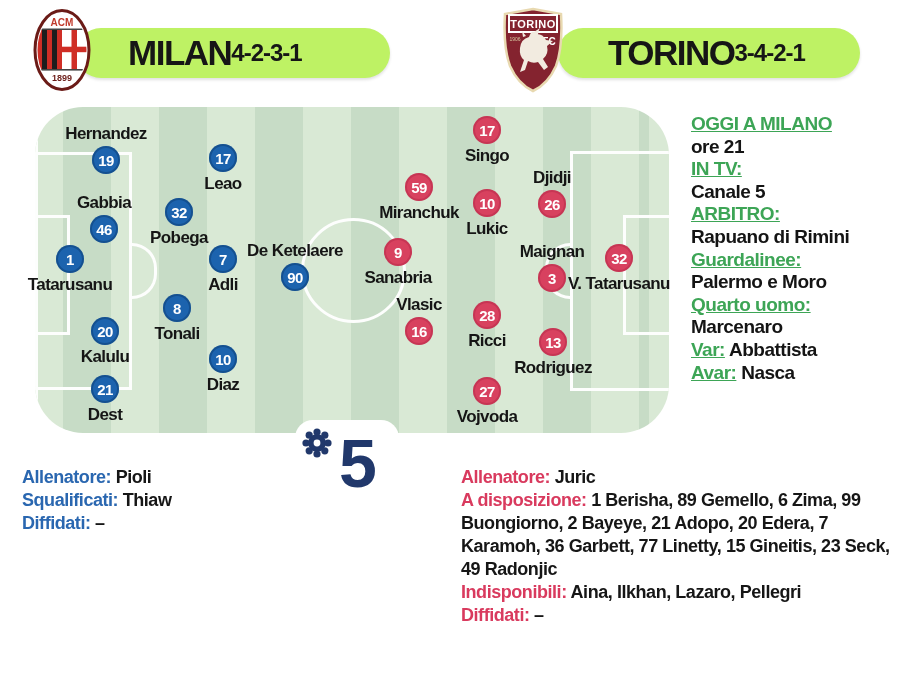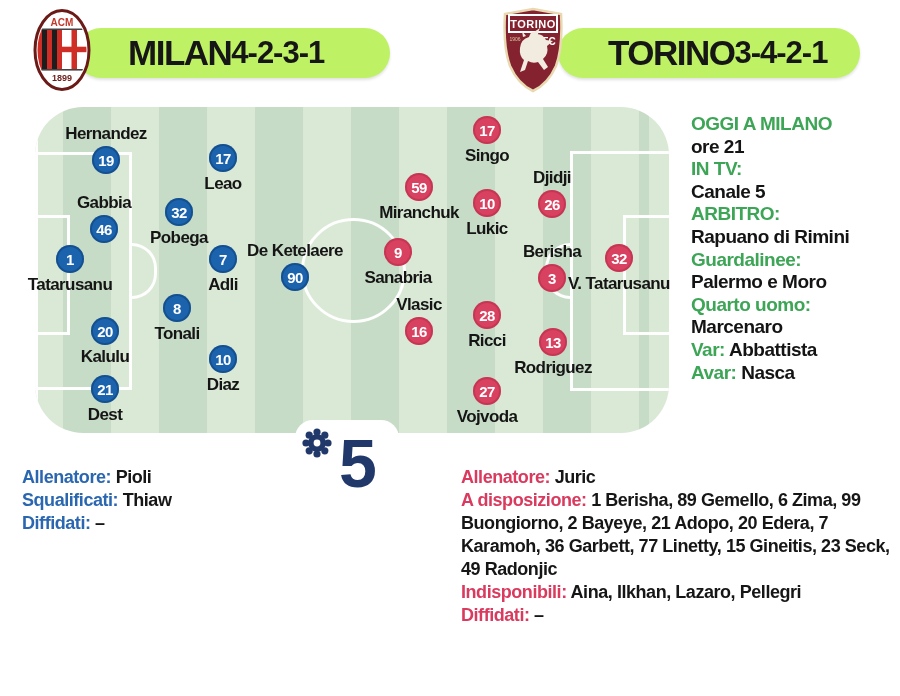--- a/index.html
+++ b/index.html
@@ -7,21 +7,21 @@
   body { font-family:"Liberation Sans","DejaVu Sans",sans-serif; }
   .stage { position:relative; width:900px; height:696px; background:#fff; overflow:hidden; }
 
   
   .team-pill { position:absolute; top:28px; height:50px; background:#bef264;
     border-radius:26px; display:flex; align-items:center; justify-content:flex-start;
     box-shadow:0 2px 3px rgba(0,0,0,.12); }
   .pill-home { left:76px; width:314px; padding:0 16px 0 52px; }
   .pill-away { left:558px; width:302px; padding:0 14px 0 50px; }
   .team-name { font-size:35px; font-weight:800; letter-spacing:-1.5px; color:#161616; }
-  .formation { font-size:31px; font-weight:800; letter-spacing:-1px; color:#161616; }
+  .formation { font-size:24px; font-weight:800; letter-spacing:-1px; color:#161616; }
   .logo { position:absolute; z-index:3; }
   .logo-milan { left:33px; top:9px; }
   .logo-torino { left:499px; top:7px; }
 
   
   .pitch { position:absolute; left:35px; top:107px; width:634px; height:326px;
     border-radius:48px; overflow:hidden;
     background:repeating-linear-gradient(90deg,#d9e9d5 0 48px,#c7dcc6 48px 96px);
     background-position:-20px 0; }
   .line { position:absolute; border:3px solid #fdfefd; }
@@ -47,21 +47,21 @@
   .plabel.below { top:30px; }
 
   
   .wm-bg { position:absolute; left:295px; top:420px; width:104px; height:62px; background:#fff;
     border-radius:18px; z-index:5; }
   .wm { position:absolute; left:299px; top:419px; z-index:6; }
 
   
   .info-panel { position:absolute; left:691px; top:113px; width:206px; }
   .info-line { font-size:19px; line-height:22.6px; font-weight:800; letter-spacing:-0.5px; color:#141414; }
-  .info-line .g { color:#3da556; }
+  .info-line .g { color:#3da556;text-decoration:underline; }
   .info-line .k { color:#141414; }
 
   
   .squad { position:absolute; top:466px; font-size:18px; line-height:23px; font-weight:800;
     letter-spacing:-0.45px; color:#161616; }
   .squad p { margin:0; }
   .squad-home { left:22px; width:412px; }
   .squad-away { left:461px; width:432px; }
   .squad-home .slbl { color:#2a67b0; }
   .squad-away .slbl { color:#d93a5e; }
@@ -182,21 +182,21 @@
       <div class="player away" style="left: 538px; top: 190px;">
         <div class="pcircle">26</div>
         <div class="plabel above">Djidji</div>
       </div>
       <div class="player away" style="left: 384px; top: 238px;">
         <div class="pcircle">9</div>
         <div class="plabel below">Sanabria</div>
       </div>
       <div class="player away" style="left: 538px; top: 264px;">
         <div class="pcircle">3</div>
-        <div class="plabel above">Berisha</div>
+        <div class="plabel above">Maignan</div>
       </div>
       <div class="player away" style="left: 605px; top: 244px;">
         <div class="pcircle">32</div>
         <div class="plabel below">V. Tatarusanu</div>
       </div>
       <div class="player away" style="left: 405px; top: 317px;">
         <div class="pcircle">16</div>
         <div class="plabel above">Vlasic</div>
       </div>
       <div class="player away" style="left: 473px; top: 301px;">

